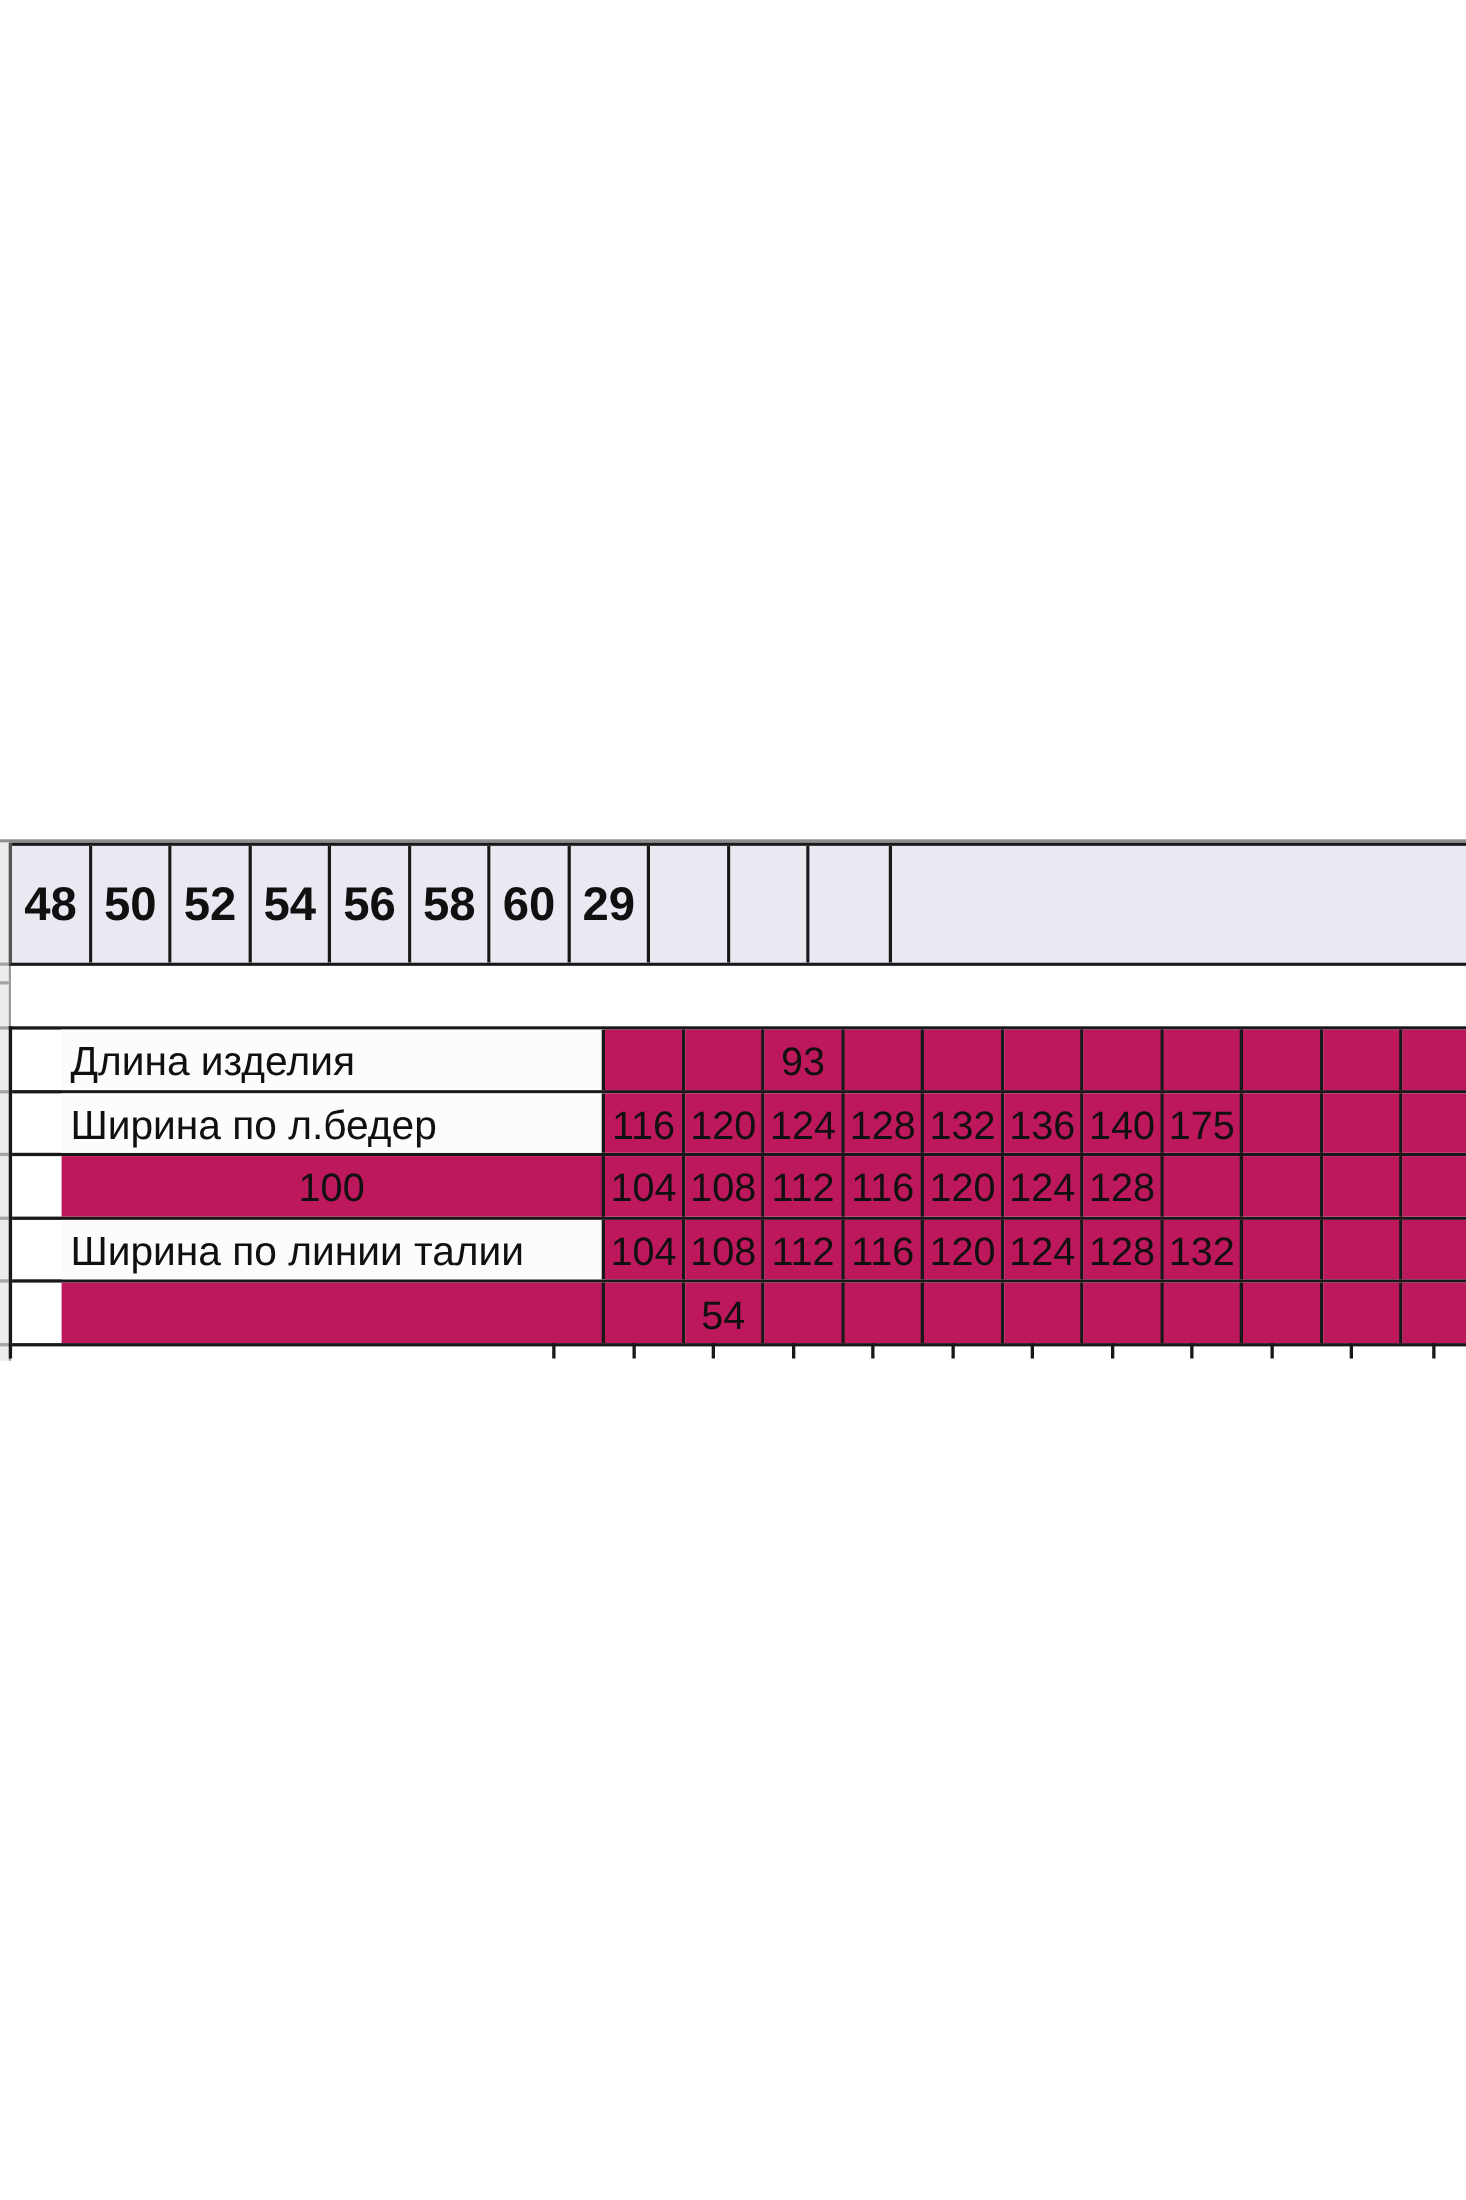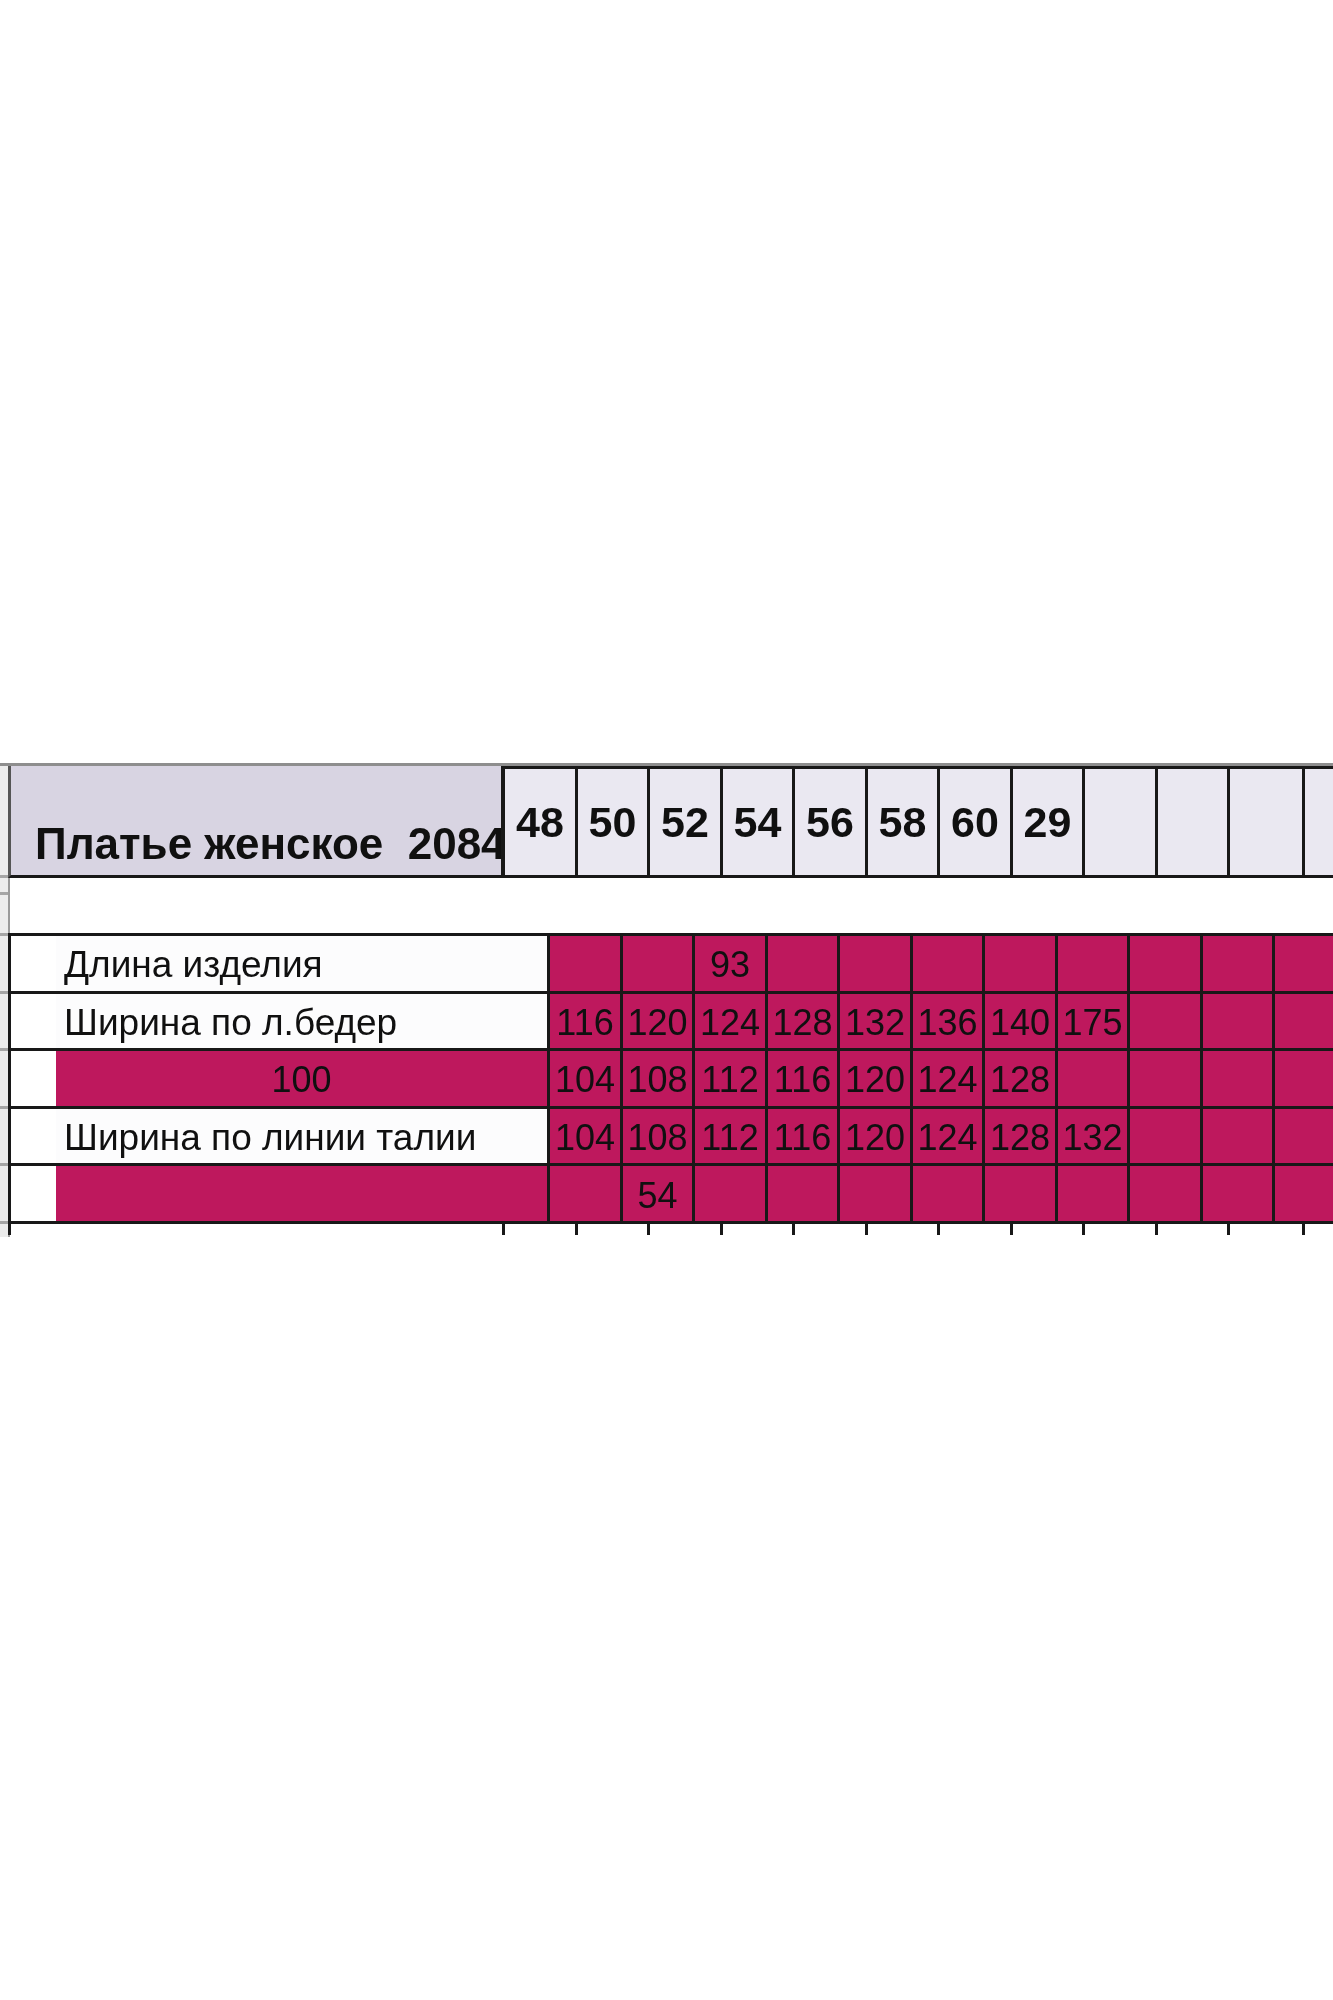--- a/index.html
+++ b/index.html
@@ -80,21 +80,20 @@
   <div class="tick" style="top:126px"></div>
   <div class="tick" style="top:167px"></div>
   <div class="tick" style="top:225px"></div>
   <div class="tick" style="top:282px"></div>
   <div class="tick" style="top:340px"></div>
   <div class="tick" style="top:397px"></div>
   <div class="tick" style="top:455px"></div>
 </div>
 
 <div class="header">
-  <div class="title-cell">Платье женское&nbsp; 2084</div>
   <div class="header-right">
     <div class="strip"></div>
     <div class="size-row">
       <div class="hcell">48</div>
       <div class="hcell">50</div>
       <div class="hcell">52</div>
       <div class="hcell">54</div>
       <div class="hcell">56</div>
       <div class="hcell">58</div>
       <div class="hcell">60</div>

